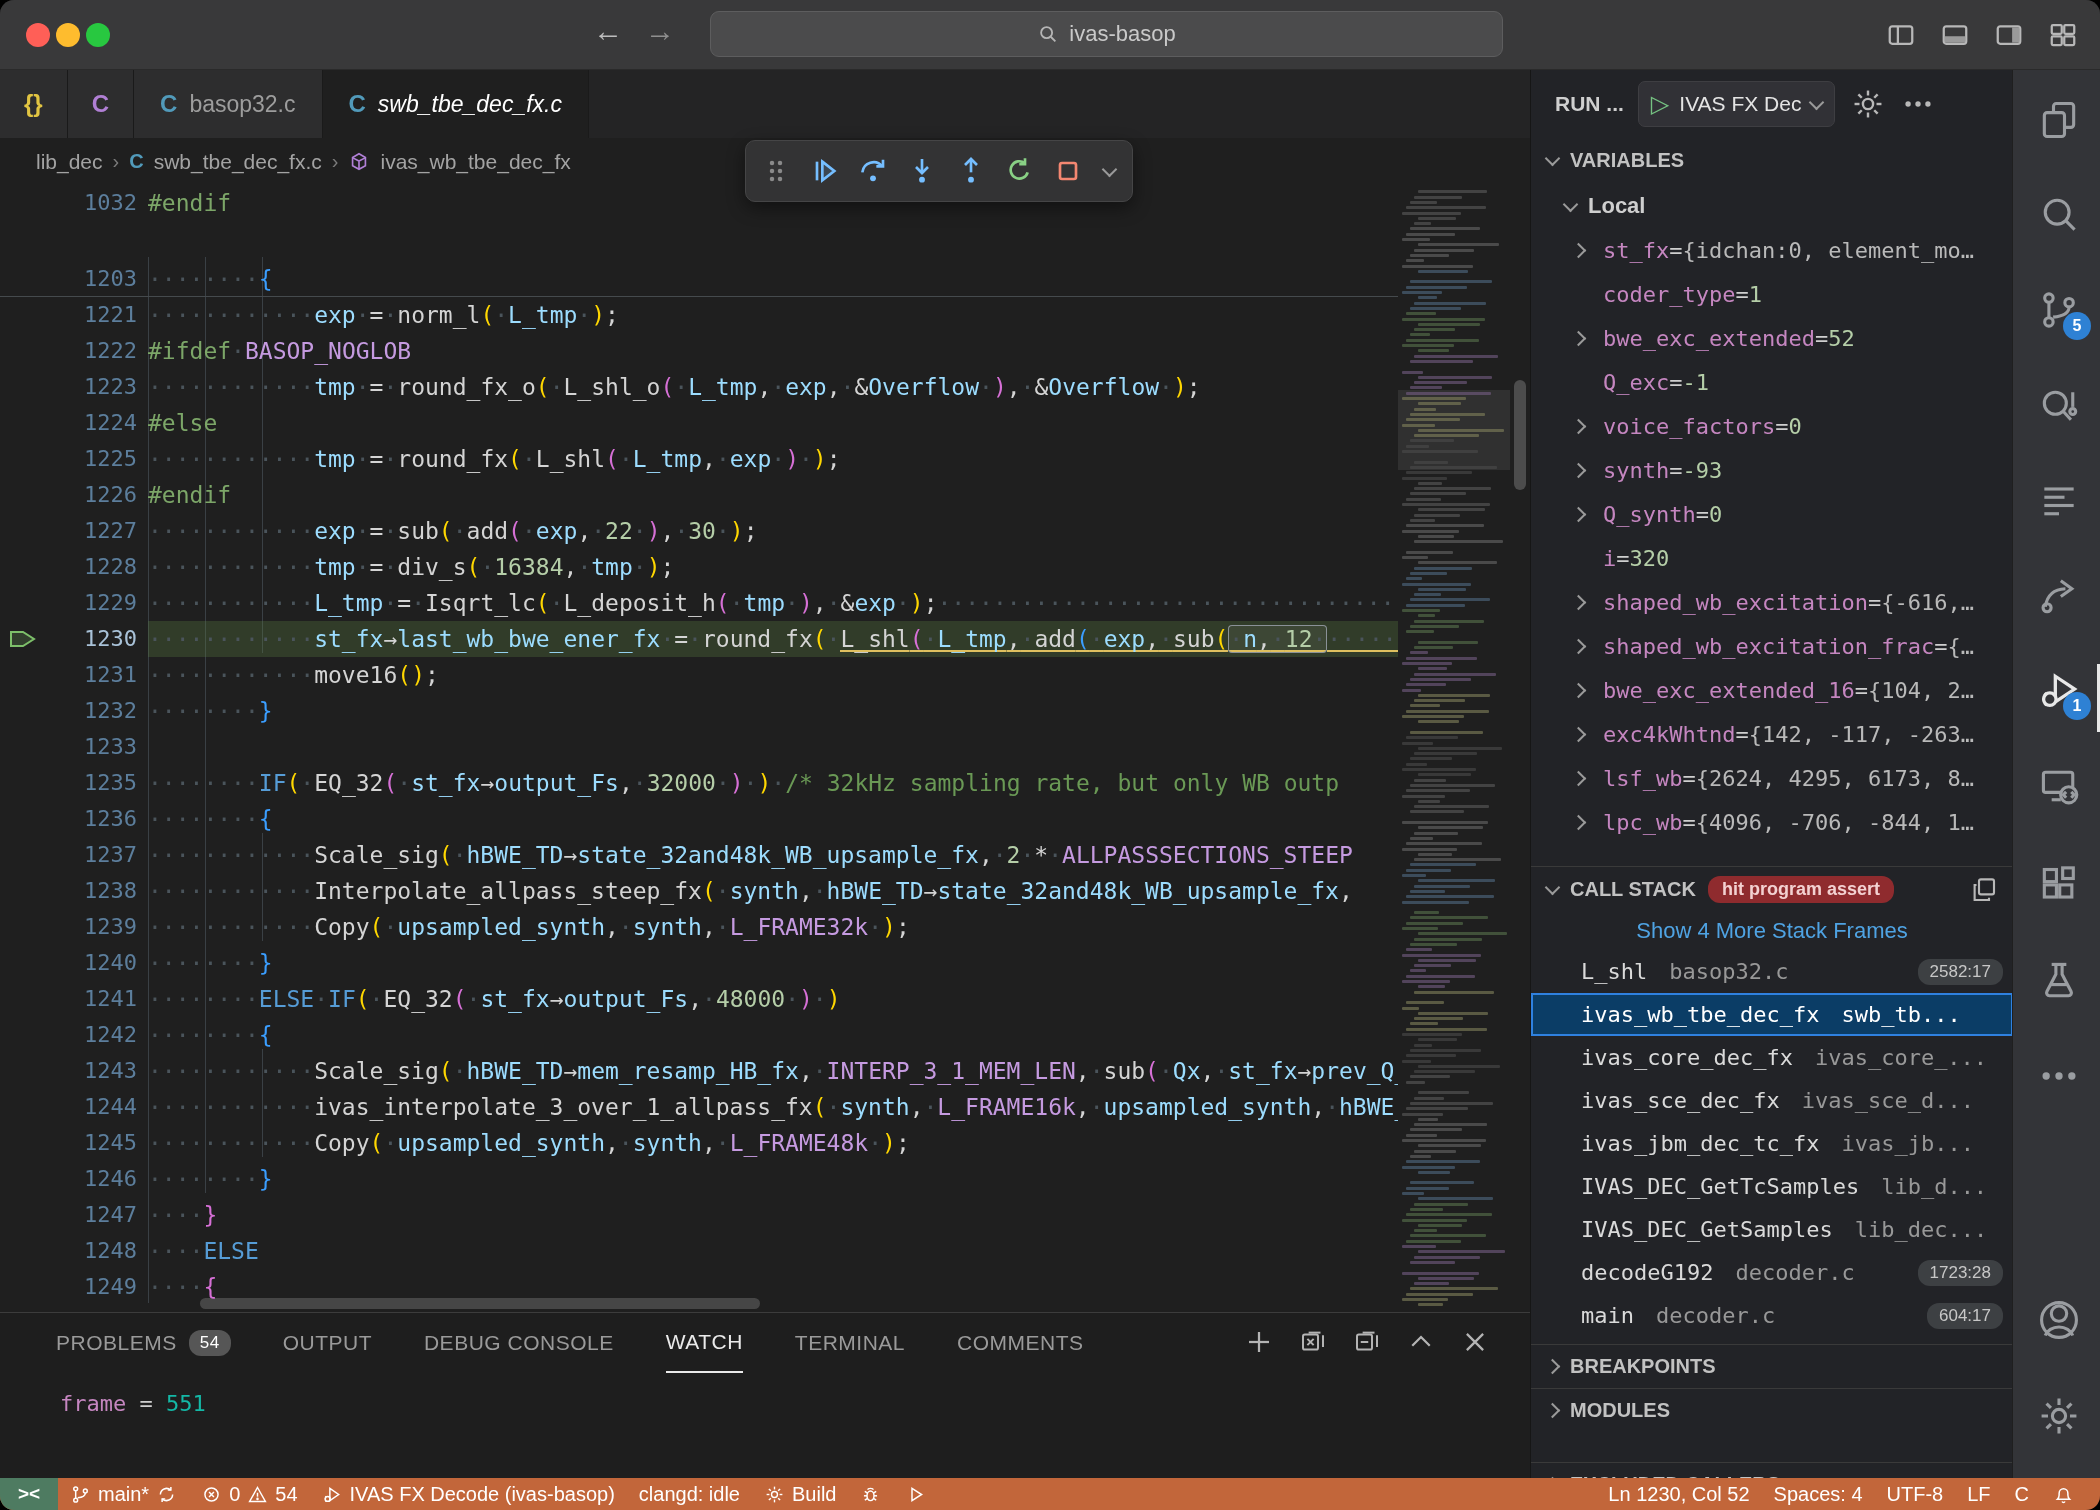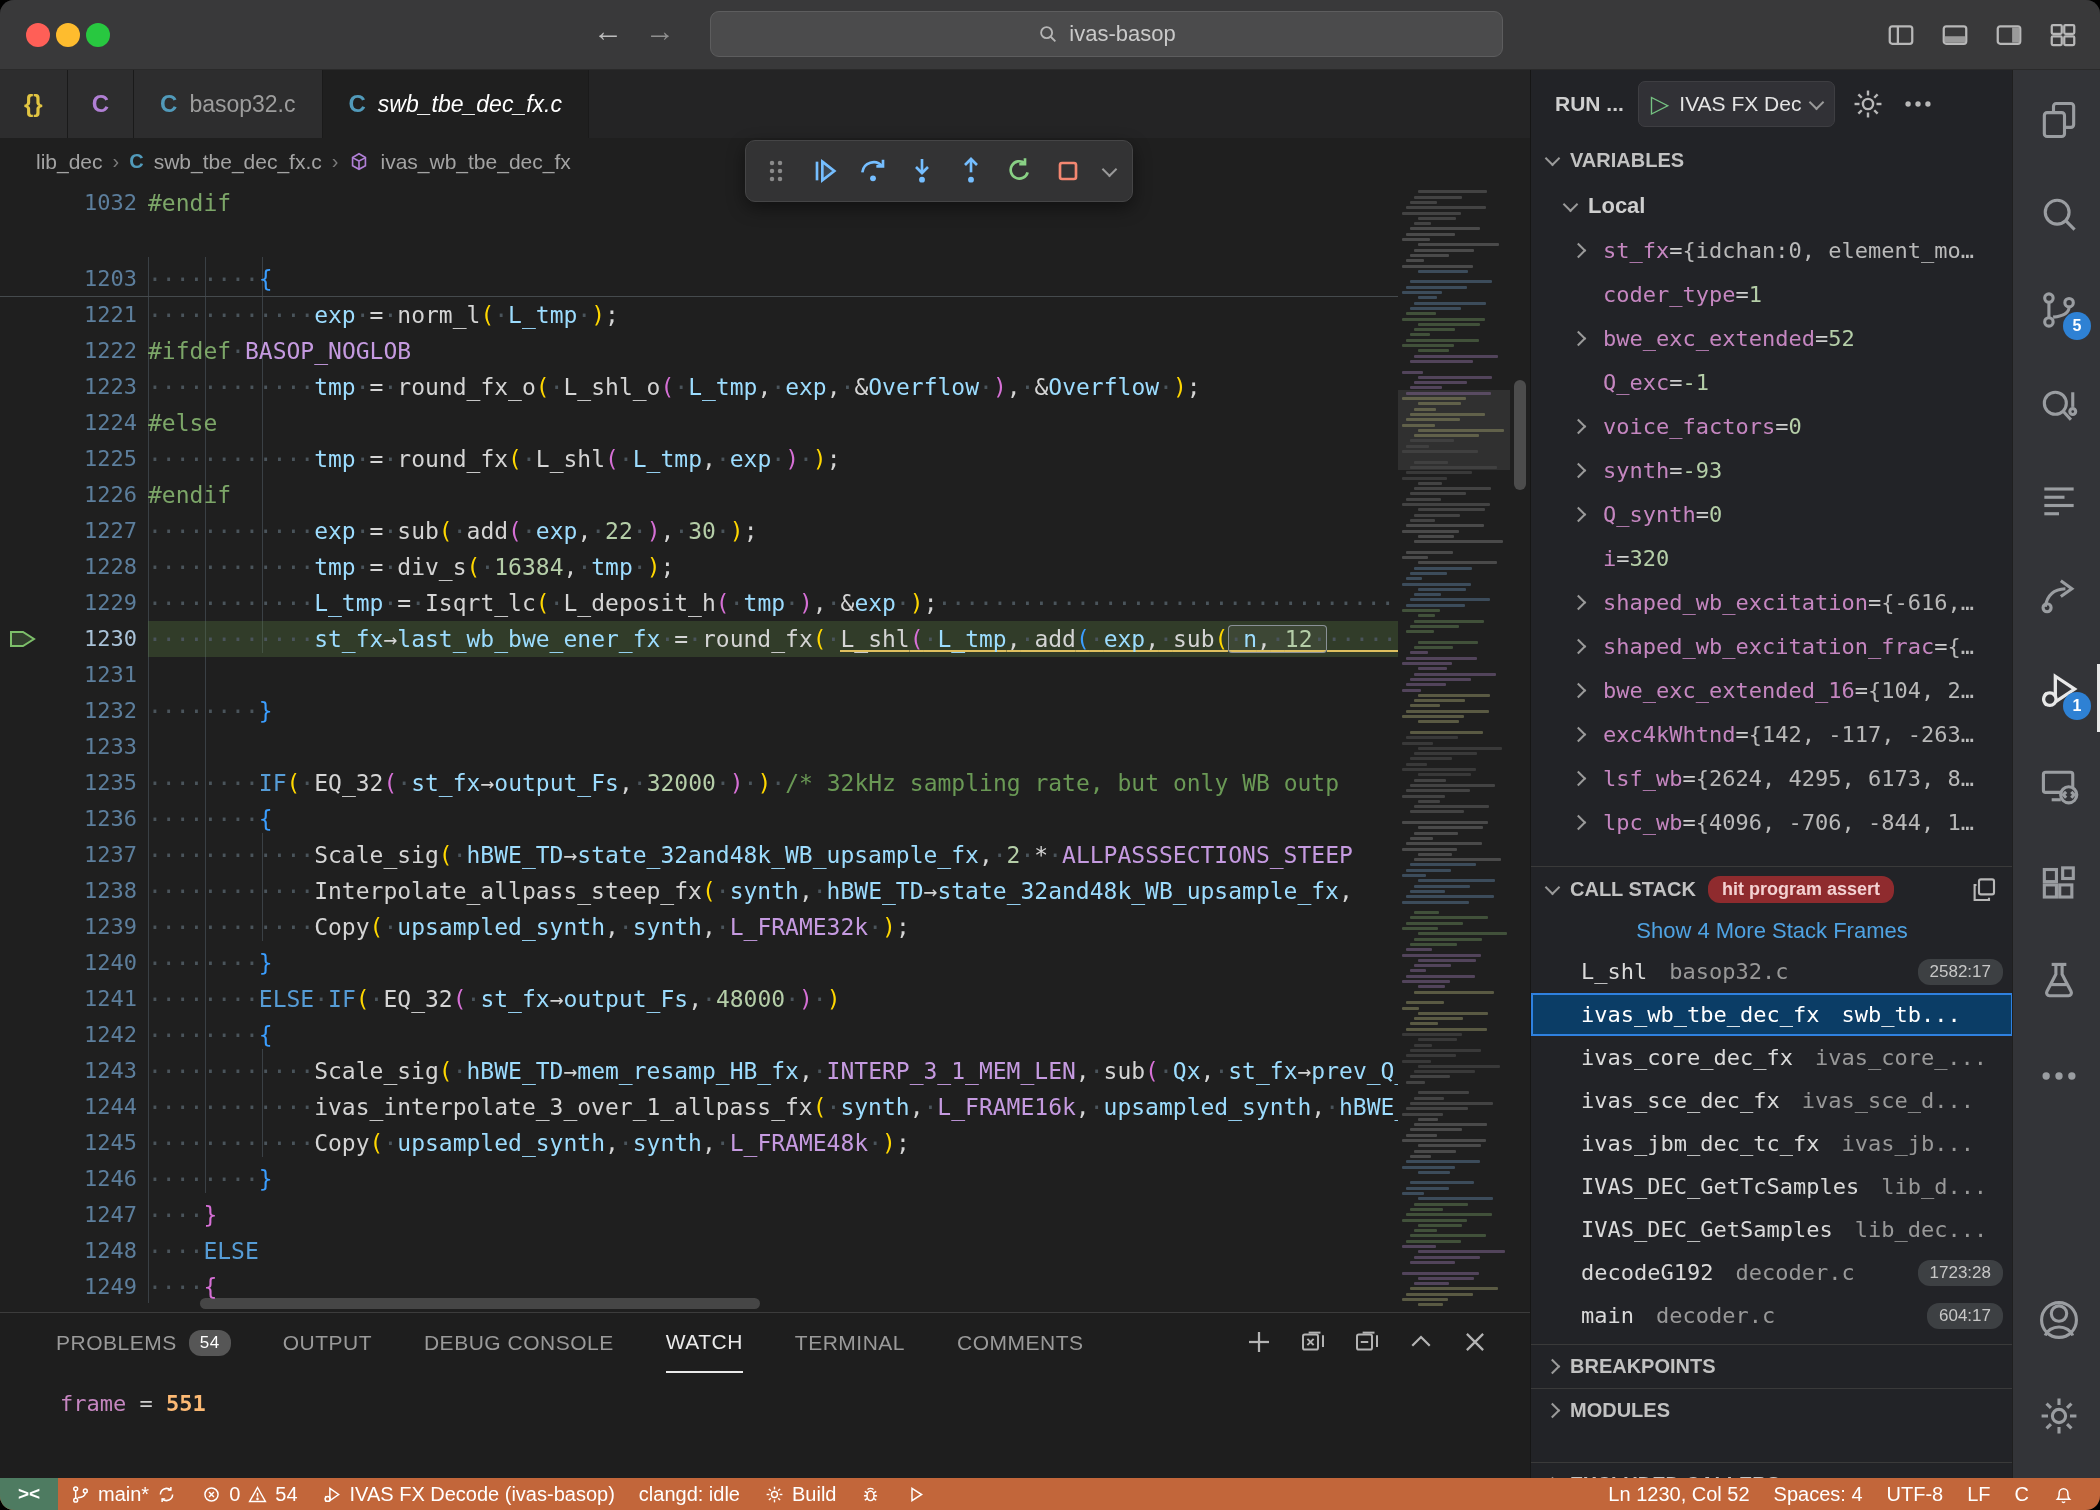--- a/index.html
+++ b/index.html
@@ -328,21 +328,21 @@
         <div class="crow"><span class="gut">1223</span><span class="ctext"><span class="tok ws">············</span><span class="tok v">tmp</span><span class="tok ws">·</span><span class="tok o">=</span><span class="tok ws">·</span><span class="tok f">round_fx_o</span><span class="tok a">(</span><span class="tok ws">·</span><span class="tok f">L_shl_o</span><span class="tok b">(</span><span class="tok ws">·</span><span class="tok v">L_tmp</span><span class="tok o">,</span><span class="tok ws">·</span><span class="tok v">exp</span><span class="tok o">,</span><span class="tok ws">·</span><span class="tok o">&amp;</span><span class="tok v">Overflow</span><span class="tok ws">·</span><span class="tok b">)</span><span class="tok o">,</span><span class="tok ws">·</span><span class="tok o">&amp;</span><span class="tok v">Overflow</span><span class="tok ws">·</span><span class="tok a">)</span><span class="tok o">;</span></span></div>
         <div class="crow"><span class="gut">1224</span><span class="ctext"><span class="tok pp">#else</span></span></div>
         <div class="crow"><span class="gut">1225</span><span class="ctext"><span class="tok ws">············</span><span class="tok v">tmp</span><span class="tok ws">·</span><span class="tok o">=</span><span class="tok ws">·</span><span class="tok f">round_fx</span><span class="tok a">(</span><span class="tok ws">·</span><span class="tok f">L_shl</span><span class="tok b">(</span><span class="tok ws">·</span><span class="tok v">L_tmp</span><span class="tok o">,</span><span class="tok ws">·</span><span class="tok v">exp</span><span class="tok ws">·</span><span class="tok b">)</span><span class="tok ws">·</span><span class="tok a">)</span><span class="tok o">;</span></span></div>
         <div class="crow"><span class="gut">1226</span><span class="ctext"><span class="tok pp">#endif</span></span></div>
         <div class="crow"><span class="gut">1227</span><span class="ctext"><span class="tok ws">············</span><span class="tok v">exp</span><span class="tok ws">·</span><span class="tok o">=</span><span class="tok ws">·</span><span class="tok f">sub</span><span class="tok a">(</span><span class="tok ws">·</span><span class="tok f">add</span><span class="tok b">(</span><span class="tok ws">·</span><span class="tok v">exp</span><span class="tok o">,</span><span class="tok ws">·</span><span class="tok n">22</span><span class="tok ws">·</span><span class="tok b">)</span><span class="tok o">,</span><span class="tok ws">·</span><span class="tok n">30</span><span class="tok ws">·</span><span class="tok a">)</span><span class="tok o">;</span></span></div>
         <div class="crow"><span class="gut">1228</span><span class="ctext"><span class="tok ws">············</span><span class="tok v">tmp</span><span class="tok ws">·</span><span class="tok o">=</span><span class="tok ws">·</span><span class="tok f">div_s</span><span class="tok a">(</span><span class="tok ws">·</span><span class="tok n">16384</span><span class="tok o">,</span><span class="tok ws">·</span><span class="tok v">tmp</span><span class="tok ws">·</span><span class="tok a">)</span><span class="tok o">;</span></span></div>
         <div class="crow"><span class="gut">1229</span><span class="ctext"><span class="tok ws">············</span><span class="tok v">L_tmp</span><span class="tok ws">·</span><span class="tok o">=</span><span class="tok ws">·</span><span class="tok f">Isqrt_lc</span><span class="tok a">(</span><span class="tok ws">·</span><span class="tok f">L_deposit_h</span><span class="tok b">(</span><span class="tok ws">·</span><span class="tok v">tmp</span><span class="tok ws">·</span><span class="tok b">)</span><span class="tok o">,</span><span class="tok ws">·</span><span class="tok o">&amp;</span><span class="tok v">exp</span><span class="tok ws">·</span><span class="tok a">)</span><span class="tok o">;</span><span class="tok ws">········································</span></span></div>
         <div class="crow cur"><span class="gut">1230</span><span class="ctext"><span class="tok ws">············</span><span class="tok v">st_fx</span><span class="tok o">→</span><span class="tok v">last_wb_bwe_ener_fx</span><span class="tok ws">·</span><span class="tok o">=</span><span class="tok ws">·</span><span class="tok f">round_fx</span><span class="tok a">(</span><span class="tok ws">·</span><span class="tok f u">L_shl</span><span class="tok b u">(</span><span class="tok ws u">·</span><span class="tok v u">L_tmp</span><span class="tok o u">,</span><span class="tok ws u">·</span><span class="tok f u">add</span><span class="tok c u">(</span><span class="tok ws u">·</span><span class="tok v u">exp</span><span class="tok o u">,</span><span class="tok ws u">·</span><span class="tok f u">sub</span><span class="tok a u">(</span><span class="tok ws u bl">·</span><span class="tok v u bm">n</span><span class="tok o u bm">,</span><span class="tok ws u bm">·</span><span class="tok n u bm">12</span><span class="tok ws u br">·</span><span class="tok ws u">·····································</span></span><svg class="cur-arrow" viewBox="0 0 30 26">
             <path d="M3 6h12l11 7-11 7H3z" fill="rgba(125,191,106,.2)" stroke="#7dbf6a" stroke-width="2"></path>
           </svg></div>
-        <div class="crow"><span class="gut">1231</span></div>
+        <div class="crow"><span class="gut">1231</span><span class="ctext"><span class="tok ws">············</span><span class="tok f">move16</span><span class="tok a">(</span><span class="tok a">)</span><span class="tok o">;</span></span></div>
         <div class="crow"><span class="gut">1232</span><span class="ctext"><span class="tok ws">········</span><span class="tok c">}</span></span></div>
         <div class="crow"><span class="gut">1233</span><span class="ctext"></span></div>
         <div class="crow"><span class="gut">1235</span><span class="ctext"><span class="tok ws">········</span><span class="tok k">IF</span><span class="tok a">(</span><span class="tok ws">·</span><span class="tok f">EQ_32</span><span class="tok b">(</span><span class="tok ws">·</span><span class="tok v">st_fx</span><span class="tok o">→</span><span class="tok v">output_Fs</span><span class="tok o">,</span><span class="tok ws">·</span><span class="tok n">32000</span><span class="tok ws">·</span><span class="tok b">)</span><span class="tok ws">·</span><span class="tok a">)</span><span class="tok ws">·</span><span class="tok cm">/* 32kHz sampling rate, but only WB outp</span></span></div>
         <div class="crow"><span class="gut">1236</span><span class="ctext"><span class="tok ws">········</span><span class="tok c">{</span></span></div>
         <div class="crow"><span class="gut">1237</span><span class="ctext"><span class="tok ws">············</span><span class="tok f">Scale_sig</span><span class="tok a">(</span><span class="tok ws">·</span><span class="tok v">hBWE_TD</span><span class="tok o">→</span><span class="tok v">state_32and48k_WB_upsample_fx</span><span class="tok o">,</span><span class="tok ws">·</span><span class="tok n">2</span><span class="tok ws">·</span><span class="tok o">*</span><span class="tok ws">·</span><span class="tok m">ALLPASSSECTIONS_STEEP</span></span></div>
         <div class="crow"><span class="gut">1238</span><span class="ctext"><span class="tok ws">············</span><span class="tok f">Interpolate_allpass_steep_fx</span><span class="tok a">(</span><span class="tok ws">·</span><span class="tok v">synth</span><span class="tok o">,</span><span class="tok ws">·</span><span class="tok v">hBWE_TD</span><span class="tok o">→</span><span class="tok v">state_32and48k_WB_upsample_fx</span><span class="tok o">,</span></span></div>
         <div class="crow"><span class="gut">1239</span><span class="ctext"><span class="tok ws">············</span><span class="tok f">Copy</span><span class="tok a">(</span><span class="tok ws">·</span><span class="tok v">upsampled_synth</span><span class="tok o">,</span><span class="tok ws">·</span><span class="tok v">synth</span><span class="tok o">,</span><span class="tok ws">·</span><span class="tok m">L_FRAME32k</span><span class="tok ws">·</span><span class="tok a">)</span><span class="tok o">;</span></span></div>
         <div class="crow"><span class="gut">1240</span><span class="ctext"><span class="tok ws">········</span><span class="tok c">}</span></span></div>
         <div class="crow"><span class="gut">1241</span><span class="ctext"><span class="tok ws">········</span><span class="tok k">ELSE</span><span class="tok ws">·</span><span class="tok k">IF</span><span class="tok a">(</span><span class="tok ws">·</span><span class="tok f">EQ_32</span><span class="tok b">(</span><span class="tok ws">·</span><span class="tok v">st_fx</span><span class="tok o">→</span><span class="tok v">output_Fs</span><span class="tok o">,</span><span class="tok ws">·</span><span class="tok n">48000</span><span class="tok ws">·</span><span class="tok b">)</span><span class="tok ws">·</span><span class="tok a">)</span></span></div>
         <div class="crow"><span class="gut">1242</span><span class="ctext"><span class="tok ws">········</span><span class="tok c">{</span></span></div>
@@ -931,21 +931,21 @@
       <div class="pa"><svg viewBox="0 0 24 24" fill="none" stroke="#b4b4b4" stroke-width="1.8">
             <path d="M5 15l7-7 7 7"></path>
           </svg></div>
       <div class="pa"><svg viewBox="0 0 24 24" fill="none" stroke="#b4b4b4" stroke-width="1.8">
             <path d="M5.5 5.5l13 13M18.5 5.5l-13 13"></path>
           </svg></div>
     </div>
     <div id="watch-row">
       <span style="color:#c586c0;">frame</span>
       <span style="color:#cfcfcf;"> </span><span style="color:#cfcfcf;">=</span><span> </span>
-      <span style="color:#fdba74;font-weight:bold;">551</span>
+      <span style="color:#14b8a6;">551</span>
     </div>
   </div>
 
   <div id="statusbar">
     <div class="sitem" id="remote-chip">
       <span>&gt;&lt;</span>
     </div>
     <div class="sitem">
       <svg viewBox="0 0 24 24" fill="none" stroke="#fff" stroke-width="1.7">
           <circle cx="6.5" cy="5.5" r="2.2"></circle>

